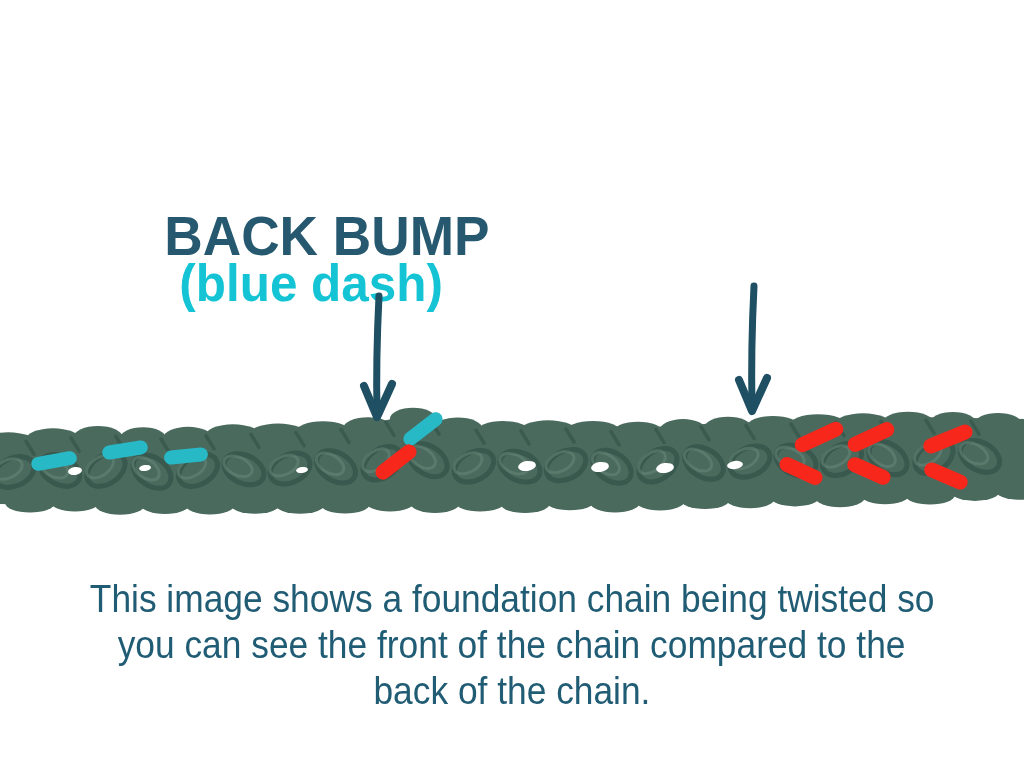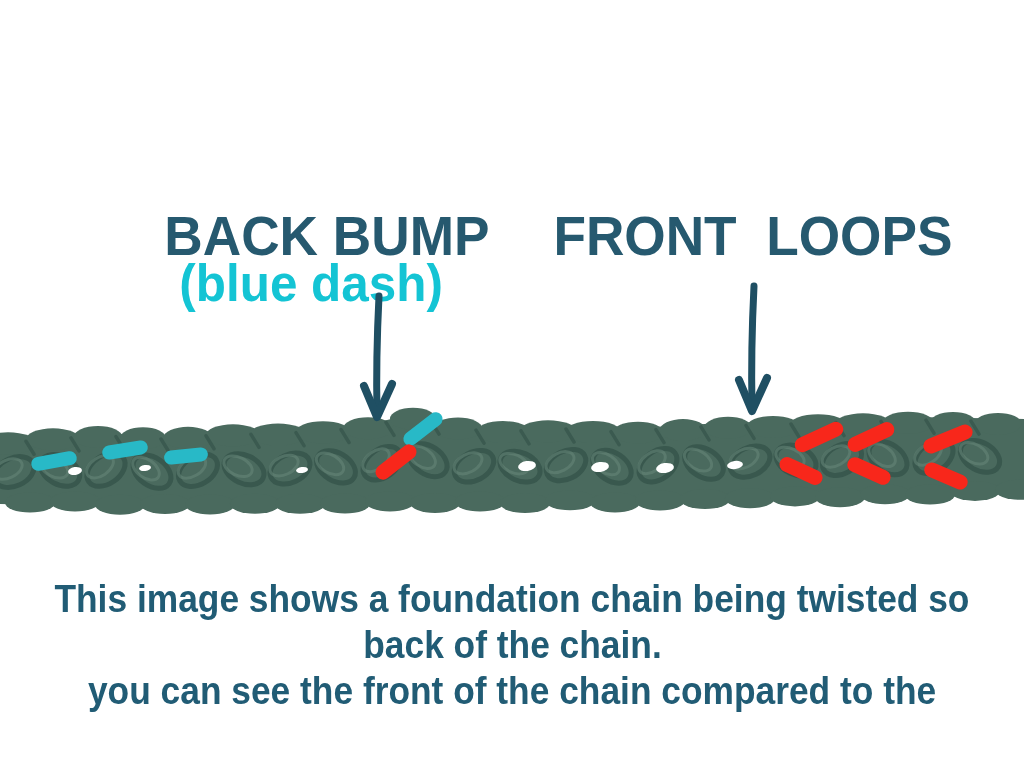--- a/index.html
+++ b/index.html
@@ -15,36 +15,33 @@
   }
   .title{font-size:56px;color:var(--heading_teal);letter-spacing:0px;}
   .subtitle{font-size:52px;}
   .condense{display:inline-block;transform:scaleX(0.95);transform-origin:center;white-space:pre;}
   #back-bump-title{left:296px;top:152px;}
   #front-loops-title{left:722px;top:152px;}
   #blue-dash-sub{left:282px;top:205px;color:var(--cyan_text);}
   #red-dash-sub{left:709px;top:205px;color:var(--red_text);}
   .caption{
     position:absolute;left:0;right:0;top:576px;text-align:center;
-    font-size:38px;font-weight:bold;line-height:46px;color:var(--caption_teal);
+    font-size:38px;font-weight:normal;line-height:46px;color:var(--caption_teal);
   }
   .caption .line{display:block;}
   .caption .line span{display:inline-block;transform:scaleX(0.93);transform-origin:center;white-space:pre;}
   #scene{position:absolute;left:0;top:0;}
 </style>
 </head>
 <body>
 
 <div id="stage">
 
   <div class="title" id="back-bump-title">
     <span class="condense">BACK BUMP</span>
-  </div>
-  <div class="title" id="front-loops-title">
-    <span class="condense">FRONT  LOOPS</span>
   </div>
   <div class="subtitle" id="blue-dash-sub">
     <span class="condense">(blue dash)</span>
   </div>
 
   <svg id="scene" width="1024" height="768" viewBox="0 0 1024 768">
     <g id="yarn-group">
         <path d="M 0,441 0,441 Q 55,436 82.5,434.5 Q 110,433 137.5,434.5 Q 165,436 192.5,434 Q 220,432 247.5,431.5 Q 275,431 302.5,429.5 Q 330,428 350,426 Q 370,424 385,420.5 Q 400,417 411,415 Q 422,413 431,416.5 Q 440,420 455,423.5 Q 470,427 495,427.5 Q 520,428 545,427 Q 570,426 595,427.5 Q 620,429 645,427.5 Q 670,426 695,424.5 Q 720,423 745,422.5 Q 770,422 795,421 Q 820,420 845,419.5 Q 870,419 895,418 Q 920,417 945,417.5 Q 970,418 997,418.5 L 1024,419 L 1024,492 Q 970,495 945,496 Q 920,497 890,498 Q 860,499 830,499.5 Q 800,500 770,500.5 Q 740,501 710,502 Q 680,503 650,504 Q 620,505 590,504.5 Q 560,504 530,505 Q 500,506 475,505.5 Q 450,505 425,505 Q 400,505 375,505.5 Q 350,506 325,506.5 Q 300,507 275,507 Q 250,507 225,507 Q 200,507 175,507.5 Q 150,508 125,507 Q 100,506 75,505.5 Q 50,505 25,504.5 L 0,504 Z" fill="#4A6A5E"></path>
         <ellipse cx="8" cy="443.3258273159188" rx="28.968074739870147" ry="11" fill="#4A6A5E"></ellipse>
         <ellipse cx="53" cy="439.3359543469428" rx="27.1877754505455" ry="11" fill="#4A6A5E"></ellipse>
@@ -186,16 +183,16 @@
         </g>
         <g>
           <path d="M 754,286 C 752,326 751,361 752,407" stroke="#1F4F63" stroke-width="7" fill="none" stroke-linecap="round"></path>
           <path d="M 739,380 L 752,411 L 767,378" stroke="#1F4F63" stroke-width="8" fill="none" stroke-linecap="round" stroke-linejoin="round"></path>
         </g>
       </g>
   </svg>
 
   <div class="caption">
     <div class="line"><span>This image shows a foundation chain being twisted so</span></div>
+    <div class="line"><span>you can see the front of the chain compared to the</span></div>
     <div class="line"><span>back of the chain.</span></div>
-    <div class="line"><span>you can see the front of the chain compared to the</span></div>
   </div>
 </div>
 
 </body></html>

